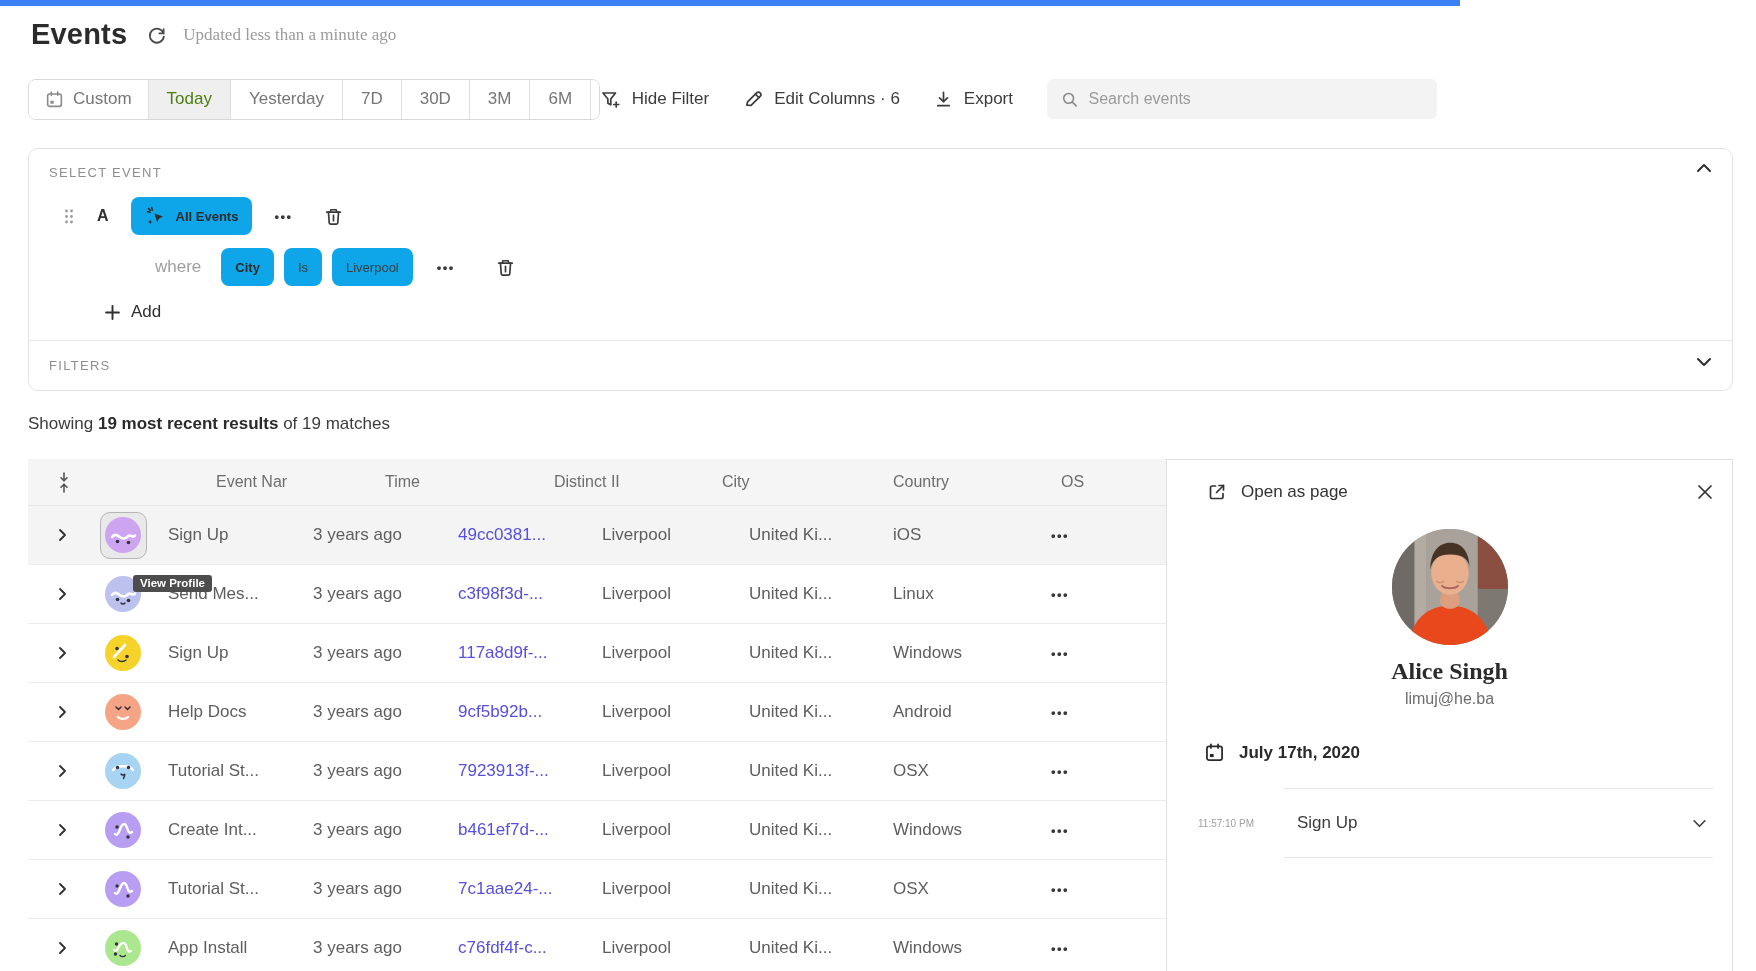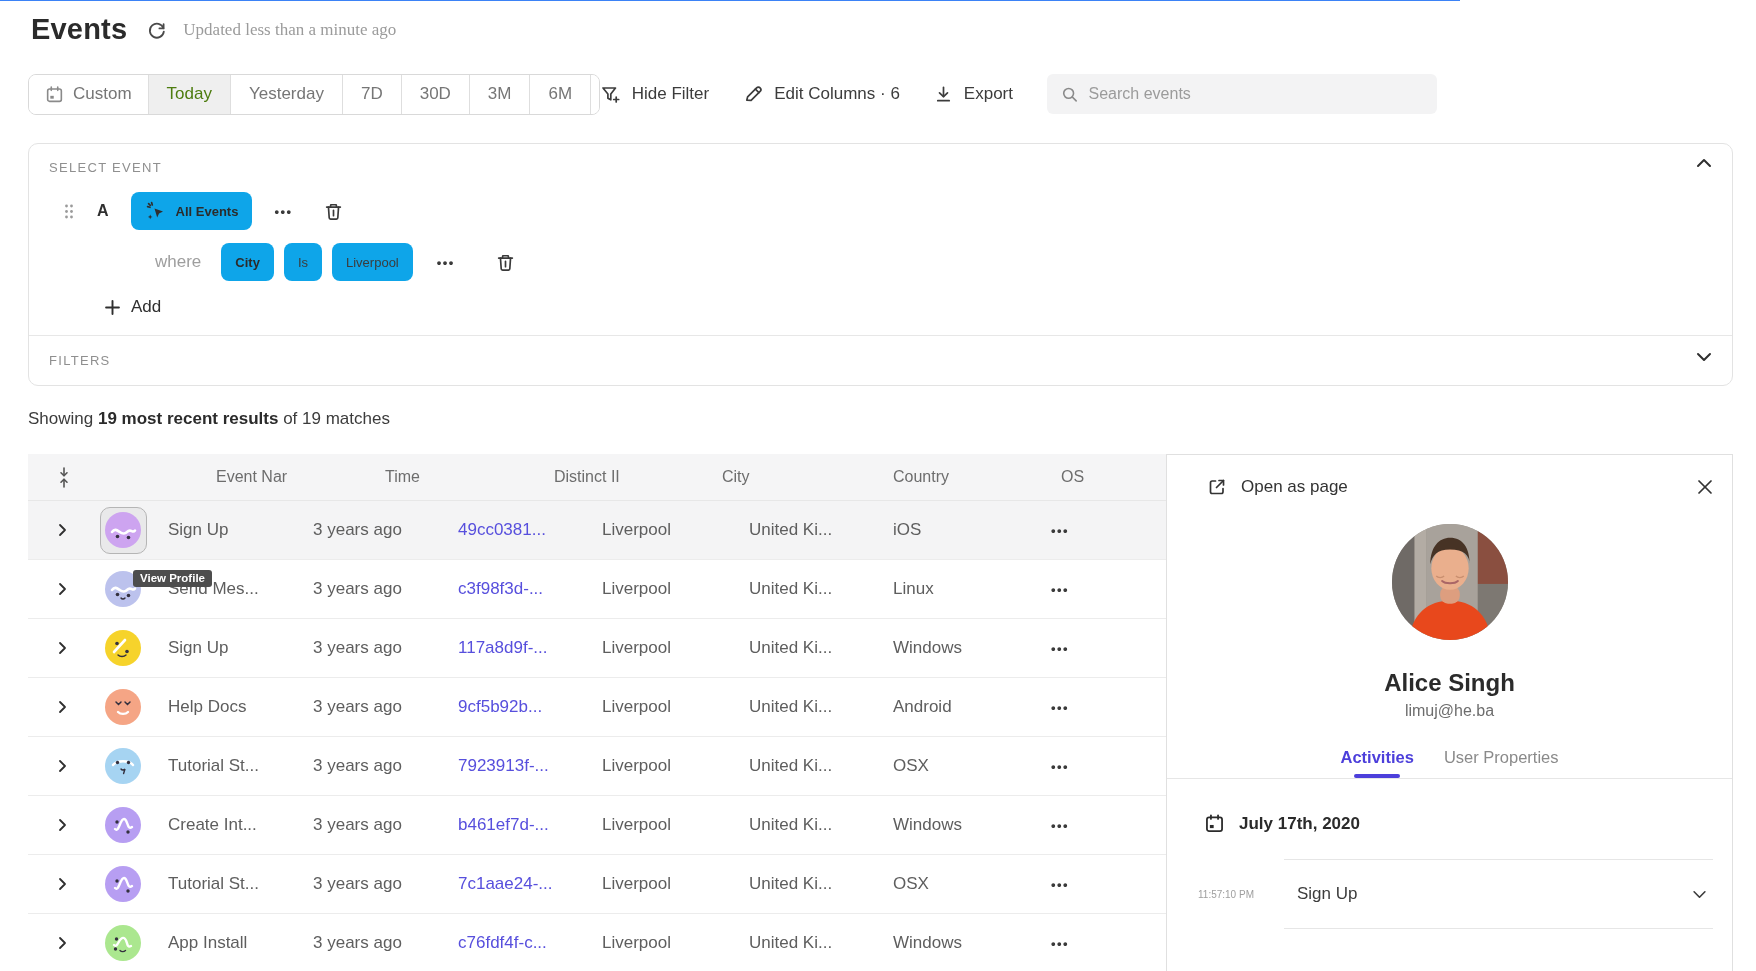--- a/index.html
+++ b/index.html
@@ -1,18 +1,18 @@
 <!DOCTYPE html>
 <html><head>
 <meta charset="utf-8">
 <style>
   * { margin:0; padding:0; box-sizing:border-box; }
   html,body { width:1756px; height:971px; overflow:hidden; background:#fff;
     font-family:"Liberation Sans", sans-serif; color:#3c3c3c; }
-  .page { position:relative; width:1460px; height:971px; border-top:1px solid #3b82f6; background:#fff; }
+  .page { position:relative; width:1460px; height:971px; border-top:6px solid #3b82f6; background:#fff; }
 
   
   .title-row { position:absolute; top:12px; left:31px; display:flex; align-items:center; gap:20px; }
   .page-title { font-size:29px; font-weight:700; color:#2b2b2b; letter-spacing:.2px; }
   .refresh-btn { display:flex; align-items:center; cursor:pointer; }
   .updated-text { font-size:17px; color:#9b9b9b; margin-left:-4px;font-family:Liberation Serif, serif; }
 
   
   .toolbar { position:absolute; top:72px; left:28px; right:23px; display:flex; justify-content:space-between; align-items:center; height:42px; }
   .seg-control { display:flex; align-items:stretch; height:41px; border:1px solid #d9d9d9; border-radius:8px; overflow:hidden; background:#fff; }
@@ -66,21 +66,21 @@
 
   
   .tooltip { position:absolute; left:133px; top:569px; background:#4d4d4d; color:#fff; font-size:11.5px; font-weight:700; padding:2px 7px 3px; border-radius:3px; z-index:30; white-space:nowrap; }
 
   
   .profile-panel { position:absolute; left:1166px; top:453px; width:567px; height:519px; background:#fff; border:1px solid #e0e0e0; border-bottom:none; z-index:10; }
   .pp-header { display:flex; align-items:center; padding:22px 19px 0 40px; }
   .pp-open { display:flex; align-items:center; gap:14px; font-size:17px; color:#333; cursor:pointer; }
   .pp-close { margin-left:auto; cursor:pointer; display:flex; }
   .pp-avatar { width:118px; height:118px; border-radius:50%; margin:26px auto 0; overflow:hidden; }
-  .pp-name { margin-top:28px; text-align:center; font-size:24px; font-weight:700; color:#2b2b2b; }
+  .pp-name { margin-top:12px; text-align:center; font-size:24px; font-weight:700; color:#2b2b2b;font-family:Liberation Serif, serif; }
   .pp-email { margin-top:5px; text-align:center; font-size:16px; color:#6d6d6d; }
   .pp-tabs { display:flex; justify-content:center; gap:30px; margin-top:28px; border-bottom:1px solid #e6e6e6; }
   .pp-tab { display:flex; flex-direction:column; align-items:center; font-size:16.5px; color:#8a8a8a; cursor:pointer; padding-bottom:0; }
   .pp-tab .underline { width:46px; height:4px; border-radius:3px; background:transparent; margin-top:7px; }
   .pp-tab.active { color:#4c3fdb; font-weight:700; }
   .pp-tab.active .underline { background:#4c3fdb; }
   .pp-date-row { display:flex; align-items:center; gap:14px; margin:34px 0 0 37px; font-size:17px; font-weight:700; color:#2b2b2b; }
   .pp-activity { display:flex; align-items:center; margin:25px 19px 0 31px; height:70px; }
   .pp-time { width:86px; font-size:10px; color:#9e9e9e; white-space:nowrap; }
   .pp-activity-main { flex:1; align-self:stretch; border-top:1px solid #e6e6e6; border-bottom:1px solid #e6e6e6; display:flex; align-items:center; padding:0 6px 0 13px; cursor:pointer; }
@@ -513,30 +513,20 @@
           <ellipse cx="60" cy="46" rx="19" ry="22" fill="#eaaf8d"></ellipse>
           <path d="M40 42 C40 24 49 15 60 15 C73 15 80 25 80 42 C80 33 74 27 60 27 C47 27 42 33 40 42 Z" fill="#473325"></path>
           <path d="M46 54 C48 56 52 56 54 54 M66 54 C68 56 72 56 74 54" stroke="#c98f6f" stroke-width="1.4" fill="none"></path>
           <path d="M52 59 C55 62 65 62 68 59" stroke="#a66" stroke-width="2" fill="none" stroke-linecap="round"></path>
         </g>
       </svg>
     </div>
     <div class="pp-name">Alice Singh</div>
     <div class="pp-email">limuj@he.ba</div>
 
-    <div class="pp-tabs">
-      <div class="pp-tab active">
-        <span>Activities</span>
-        <span class="underline"></span>
-      </div>
-      <div class="pp-tab">
-        <span>User Properties</span>
-        <span class="underline"></span>
-      </div>
-    </div>
 
     <div class="pp-date-row">
       <svg class="ic" width="21" height="21" viewBox="0 0 20 20" fill="none" stroke="#2b2b2b" stroke-width="1.7" stroke-linecap="round">
         <rect x="2.8" y="4.2" width="14.4" height="13" rx="2"></rect>
           <line x1="6.6" y1="2.2" x2="6.6" y2="5.6"></line>
           <line x1="13.4" y1="2.2" x2="13.4" y2="5.6"></line>
           <rect x="5.6" y="11.4" width="3.6" height="3" fill="#2b2b2b" stroke="none"></rect>
       </svg>
       <span>July 17th, 2020</span>
     </div>

